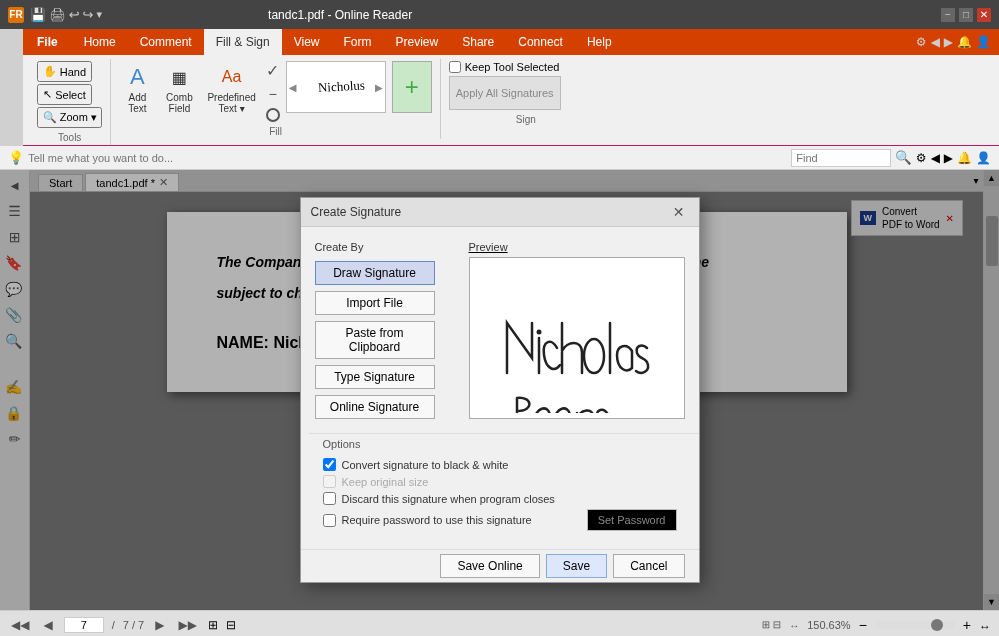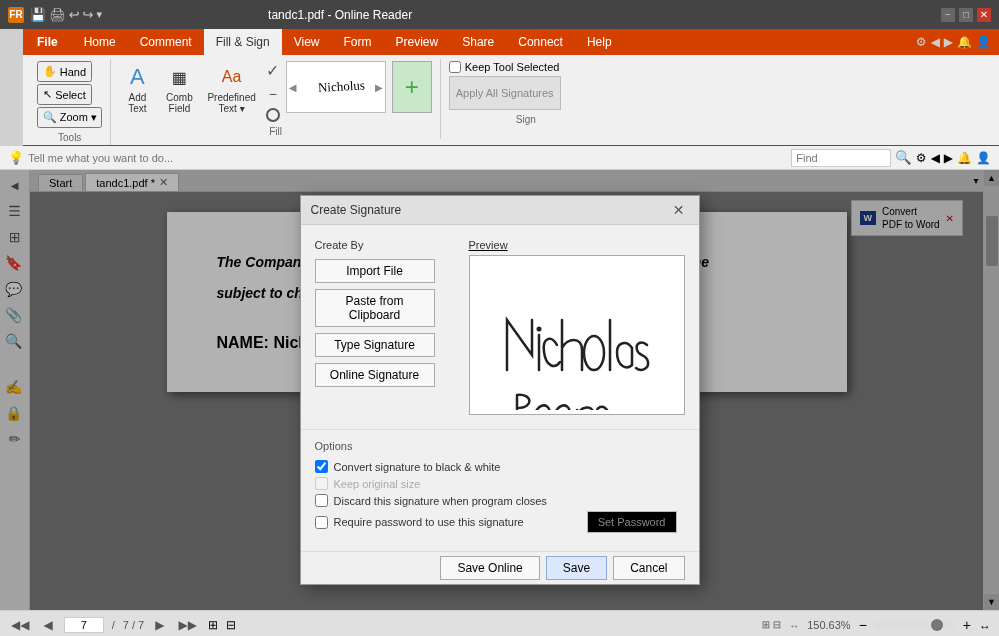--- a/index.html
+++ b/index.html
@@ -61,21 +61,21 @@
     .dialog-body { padding: 14px; display: flex; gap: 14px; }
     .dialog-left { display: flex; flex-direction: column; gap: 6px; width: 140px; }
     .dialog-section-label { font-size: 11px; color: #333; font-weight: normal; margin-bottom: 2px; }
     .dialog-btn { background: #f8f8f8; border: 1px solid #aaa; padding: 4px 8px; font-size: 12px; cursor: pointer; text-align: center; width: 120px; }
     .dialog-btn.active { background: #d0d8f0; border-color: #6688cc; }
     .dialog-right { flex: 1; display: flex; flex-direction: column; text-decoration: underline; }
     .preview-label { font-size: 11px; color: #333; margin-bottom: 4px; }
     .preview-area { border: 1px solid #aaa; background: #fff; flex: 1; min-height: 160px; display: flex; align-items: center; justify-content: center; }
 
     
-    .dialog-options { padding: 10px 14px 14px; border-top: 1px solid #ddd; }
+    .dialog-options { padding: 4px 14px 14px; border-top: 1px solid #ddd; margin-left: 8px; }
     .options-title { font-size: 11px; color: #555; margin-bottom: 8px; }
     .option-row { display: flex; align-items: center; gap: 6px; margin-bottom: 4px; }
     .option-checkbox { width: 13px; height: 13px; cursor: pointer; }
     .option-label { font-size: 11px; color: #333; }
     .option-label.disabled { color: #aaa; }
 
     
     .dialog-footer { padding: 4px 14px; border-top: 1px solid #ddd; display: flex; justify-content: flex-end; gap: 6px; align-items: center; }
     .footer-btn { padding: 4px 16px; font-size: 12px; border: 1px solid #aaa; cursor: pointer; background: #f8f8f8; }
     .footer-btn.primary { background: #dde8ff; border-color: #88aadd; }
@@ -287,20 +287,21 @@
 
       <div class="dialog-titlebar">
         <span class="dialog-title">Create Signature</span>
         <button class="dialog-close">✕</button>
       </div>
 
       <div class="dialog-body">
 
         <div class="dialog-left">
           <div class="dialog-section-label">Create By</div>
+          <button class="dialog-btn active">Draw Signature</button>
           <button class="dialog-btn">Import File</button>
           <button class="dialog-btn">Paste from Clipboard</button>
           <button class="dialog-btn">Type Signature</button>
           <button class="dialog-btn">Online Signature</button>
         </div>
 
         <div class="dialog-right">
           <div class="preview-label">Preview</div>
           <div class="preview-area">
             <svg width="180" height="150" viewBox="0 0 180 150">

